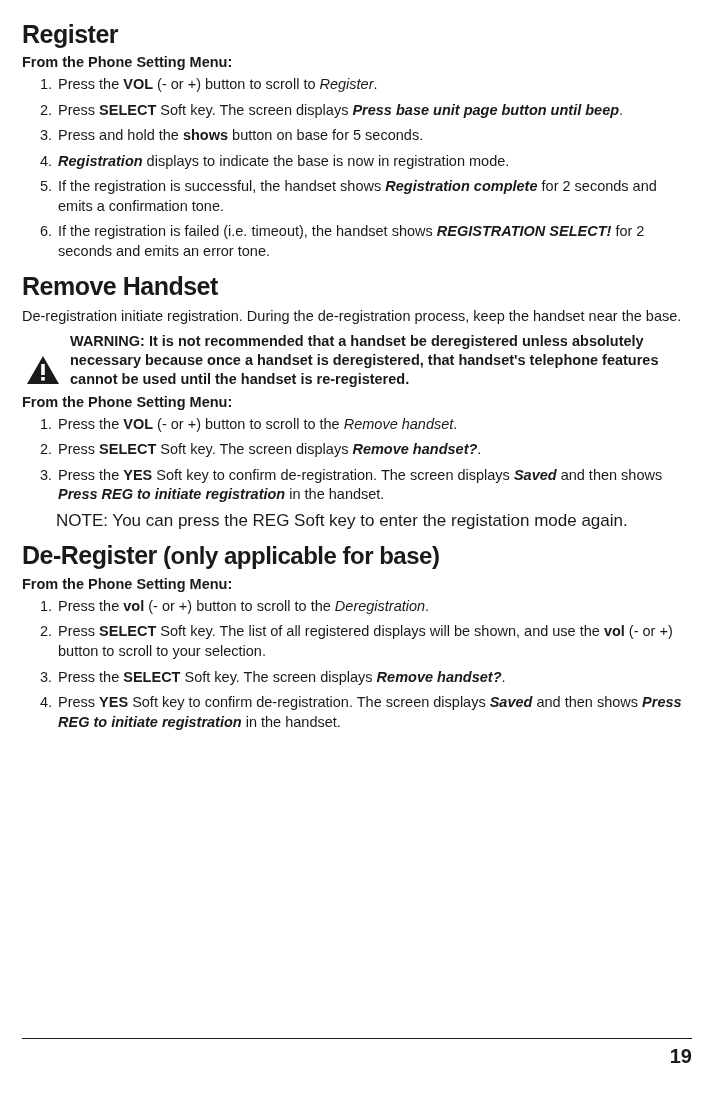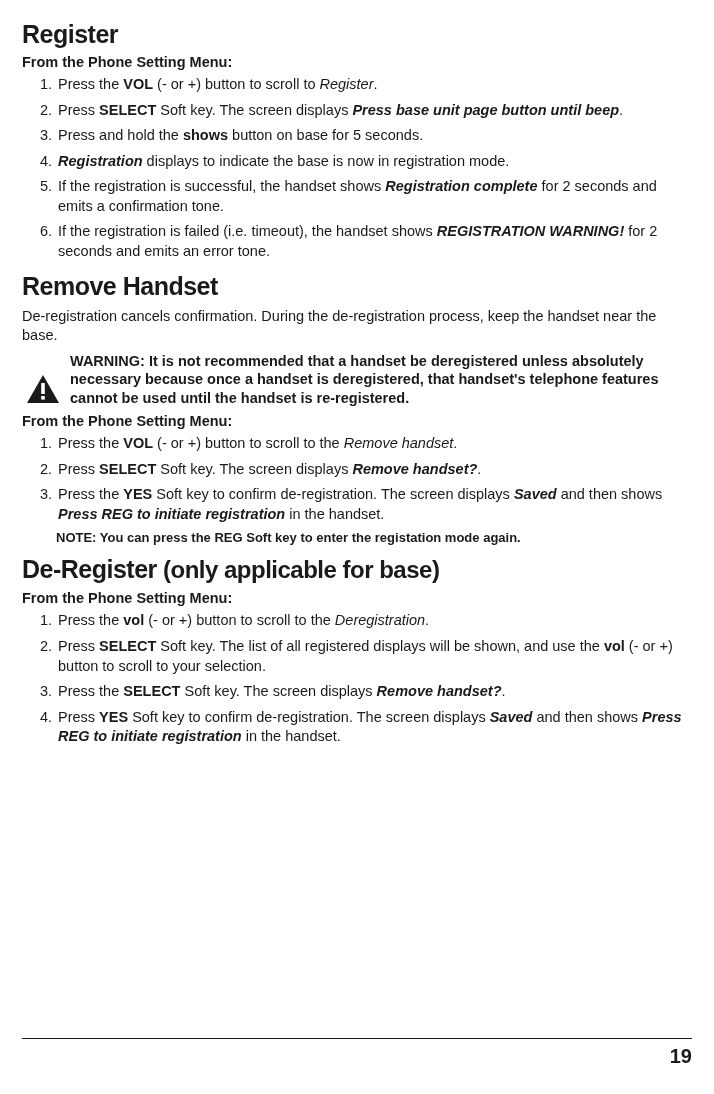--- a/index.html
+++ b/index.html
@@ -66,22 +66,22 @@
   .warn-icon {
     flex: 0 0 auto;
     margin-top: 2px;
   }
   .warn-text {
     font-size: 14.5px;
     font-weight: 700;
     line-height: 1.3;
   }
   .note {
-    font-size: 13px;
-    font-weight: 700;
+    font-size: 17px;
+    font-weight: 400;
     margin: 4px 0 4px 34px;
   }
   .footer {
     position: absolute;
     bottom: 26px;
     left: 22px;
     right: 22px;
     border-top: 1.5px solid #1a1a1a;
     text-align: right;
     padding-top: 6px;
@@ -106,26 +106,26 @@
     <li>
       <span>Press and hold the </span><span class="b">shows</span><span> button on base for 5 seconds.</span>
     </li>
     <li>
       <span class="bi">Registration</span><span> displays to indicate the base is now in registration mode.</span>
     </li>
     <li>
       <span>If the registration is successful, the handset shows </span><span class="bi">Registration complete</span><span> for 2 seconds and emits a confirmation tone.</span>
     </li>
     <li>
-      <span>If the registration is failed (i.e. timeout), the handset shows </span><span class="bi">REGISTRATION WARNING!</span><span> for 2 seconds and emits an error tone.</span>
+      <span>If the registration is failed (i.e. timeout), the handset shows </span><span class="bi">REGISTRATION SELECT!</span><span> for 2 seconds and emits an error tone.</span>
     </li>
   </ol>
 
   <h1 class="sub-light">Remove Handset</h1>
-  <p>De-registration cancels confirmation. During the de-registration process, keep the handset near the base.</p>
+  <p>De-registration initiate registration. During the de-registration process, keep the handset near the base.</p>
 
   <div class="warn-row">
     <div class="warn-icon">
       <svg width="34" height="30" viewBox="0 0 34 30">
         <polygon points="17,1 33,29 1,29" fill="#1a1a1a"></polygon>
         <rect x="15.2" y="9" width="3.6" height="11" fill="#fff"></rect>
         <rect x="15.2" y="22" width="3.6" height="3.6" fill="#fff"></rect>
       </svg>
     </div>
     <div class="warn-text">WARNING: It is not recommended that a handset be deregistered unless absolutely necessary because once a handset is deregistered, that handset's telephone features cannot be used until the handset is re-registered.</div>

